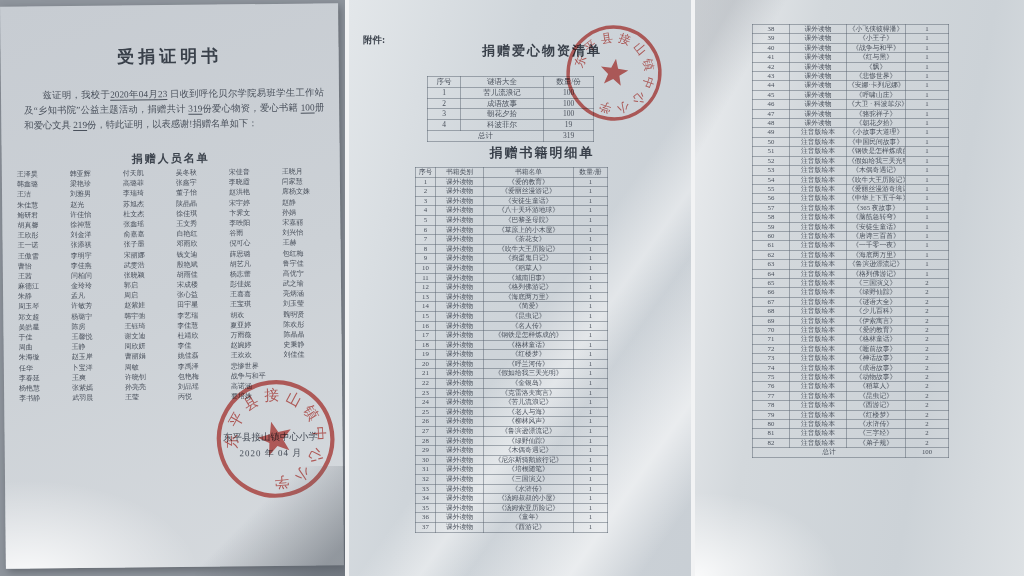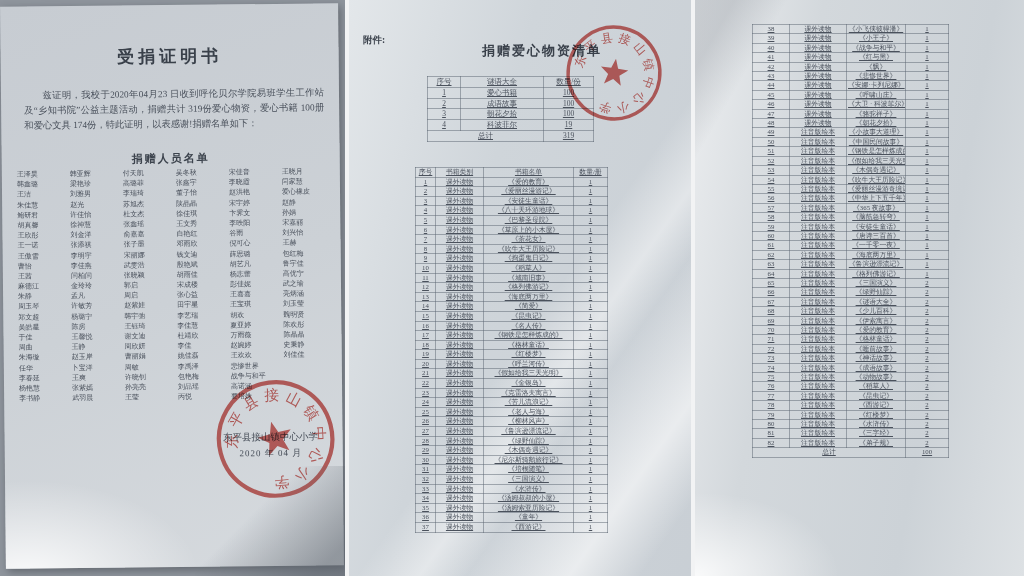--- a/index.html
+++ b/index.html
@@ -27,62 +27,62 @@
   .paper3{left:0;top:0;width:329px;height:576px;
     background:
       radial-gradient(ellipse 240px 140px at 0% 100%, rgba(255,255,255,.85), rgba(255,255,255,0) 60%),
       linear-gradient(120deg,rgba(110,118,128,.28) 0 6%,rgba(110,118,128,0) 14%),
       linear-gradient(100deg,#eceef0 0%,#d3d8dc 30%,#ccd2d7 70%,#dde1e4 100%);}
 
   .cert-title{position:absolute;left:0;top:40px;width:100%;text-align:center;
       font-size:17px;font-weight:bold;letter-spacing:4px;color:#39404a;margin:0;}
   .cert-body{position:absolute;left:23px;top:82px;width:300px;margin:0;
       font-size:9.3px;line-height:1.62;text-align:justify;text-indent:2em;color:#49505b;}
-  .u{text-underline-offset:2px;}
+  .u{text-decoration:underline;text-underline-offset:2px;}
   .list-title{position:absolute;left:0;top:146px;width:100%;text-align:center;
       font-size:11px;font-weight:bold;letter-spacing:2px;color:#3c434d;margin:0;}
   .names{position:absolute;left:15px;top:163px;width:318px;font-size:7px;color:#4a515c;}
   .nrow{display:flex;height:10.2px;line-height:10.2px;}
   .nrow span{width:16.66%;white-space:nowrap;overflow:hidden;}
   .sig{position:absolute;left:192px;top:427px;width:148px;text-align:center;
       font-size:9.5px;color:#454c57;z-index:2;}
   .sig .d{margin-top:3px;font-size:9px;letter-spacing:1px;}
 
   .stamp{position:absolute;opacity:.8;mix-blend-mode:multiply;}
   .stamp1{left:208px;top:372px;width:126px;height:126px;transform:rotate(-14deg);z-index:3;}
   .stamp2{left:214px;top:22px;width:102px;height:102px;transform:rotate(8deg);z-index:3;}
 
   .attach{position:absolute;left:14px;top:34px;font-size:9.5px;font-weight:bold;color:#3c434d;margin:0;}
   .tbl-title{position:absolute;left:0;width:100%;text-align:center;margin:0;
       font-size:13px;font-weight:bold;letter-spacing:2px;color:#39404a;}
   .tt1{top:42px;}.tt2{top:144px;}
 
   table.t{border-collapse:collapse;position:absolute;table-layout:fixed;
-      color:#4a515c;text-decoration:underline;}
+      color:#4a515c;}
   table.t th,table.t td{border:1px solid rgba(92,102,114,.5);padding:0 1px;
       overflow:hidden;white-space:nowrap;text-align:center;font-weight:normal;}
   table.mat{left:78px;top:76px;width:166px;font-size:7.5px;}
   table.mat th,table.mat td{height:9.8px;line-height:9.8px;}
   table.books{left:66px;top:167px;width:192px;font-size:6.8px;}
   table.books th,table.books td{height:8.6px;line-height:8.6px;}
   table.p3{left:57px;top:24px;width:196px;font-size:6.8px;}
   table.p3 td{height:8.4px;line-height:8.4px;}
   col.c1{width:20px;}col.c2{width:48px;}col.c3{width:90px;}col.c4{width:34px;}
   col.m1{width:33px;}col.m2{width:83px;}col.m3{width:50px;}
   col.p31{width:37px;}col.p32{width:57px;}col.p33{width:59px;}col.p34{width:43px;}
 </style>
 </head>
 <body>
 
 <div class="canvas">
 
   <section class="panel panel1">
     <div class="paper paper1">
       <h1 class="cert-title">受捐证明书</h1>
-      <p class="cert-body"><span>兹证明，我校于</span><span class="u">2020年04月</span><span class="u">23</span> <span>日收到呼伦贝尔学院易班学生工作站及“乡知书院”公益主题活动，捐赠共计</span> <span class="u">319</span><span>份爱心物资，爱心书籍</span> <span class="u">100</span><span>册和爱心文具</span> <span class="u">174</span><span>份，特此证明，以表感谢!捐赠名单如下：</span></p>
+      <p class="cert-body"><span>兹证明，我校于</span><span class="u">2020年04月</span><span class="u">23</span> <span>日收到呼伦贝尔学院易班学生工作站及“乡知书院”公益主题活动，捐赠共计</span> <span class="u">319</span><span>份爱心物资，爱心书籍</span> <span class="u">100</span><span>册和爱心文具</span> <span class="u">219</span><span>份，特此证明，以表感谢!捐赠名单如下：</span></p>
       <h2 class="list-title">捐赠人员名单</h2>
       <div class="names">
 
           <div class="nrow">
             <span>王泽昊</span>
             <span>韩亚辉</span>
             <span>付天凯</span>
             <span>吴冬秋</span>
             <span>宋佳音</span>
             <span>王晓月</span>
@@ -96,21 +96,21 @@
             <span>李晓霞</span>
             <span>闫家慧</span>
           </div>
 
           <div class="nrow">
             <span>王洁</span>
             <span>刘雅男</span>
             <span>李瑞琦</span>
             <span>董子怡</span>
             <span>赵洪艳</span>
-            <span>爱心橡皮</span>
+            <span>席杨文姝</span>
           </div>
 
           <div class="nrow">
             <span>朱佳慧</span>
             <span>赵光</span>
             <span>苏旭杰</span>
             <span>陕晶晶</span>
             <span>宋宇婷</span>
             <span>赵静</span>
           </div>
@@ -316,21 +316,21 @@
             <tr>
           <th>序号</th>
           <th>谜语大全</th>
           <th>数量/份</th>
         </tr>
           </thead>
         <tbody>
 
         <tr>
               <td>1</td>
-              <td>爱心书籍</td>
+              <td>苦儿流浪记</td>
               <td>100</td>
             </tr>
             <tr>
               <td>2</td>
               <td>成语故事</td>
               <td>100</td>
             </tr>
             <tr>
               <td>3</td>
               <td>朝花夕拾</td>
@@ -350,20 +350,21 @@
           </tfoot>
       </table>
       <svg class="stamp stamp2" viewBox="0 0 120 120">
         <defs>
             <path id="c2" d="M60,60 m-37,0 a37,37 0 1,1 74,0 a37,37 0 1,1 -74,0"></path>
           </defs>
         <circle cx="60" cy="60" r="54" fill="none" stroke="#c9453f" stroke-width="4"></circle>
         <path d="M60,43 L64.1,54.3 L76.2,54.7 L66.7,62.2 L70,73.8 L60,67 L50,73.8 L53.3,62.2 L43.8,54.7 L55.9,54.3 Z" fill="#c9453f"></path>
         <text font-size="14" fill="#c9453f" letter-spacing="5"><textPath href="#c2">东平县接山镇中心小学</textPath></text>
       </svg>
+      <h2 class="tbl-title tt2">捐赠书籍明细单</h2>
       <table class="t books">
         <colgroup>
             <col class="c1">
             <col class="c2">
             <col class="c3">
             <col class="c4">
           </colgroup>
         <thead>
             <tr>
           <th>序号</th>

